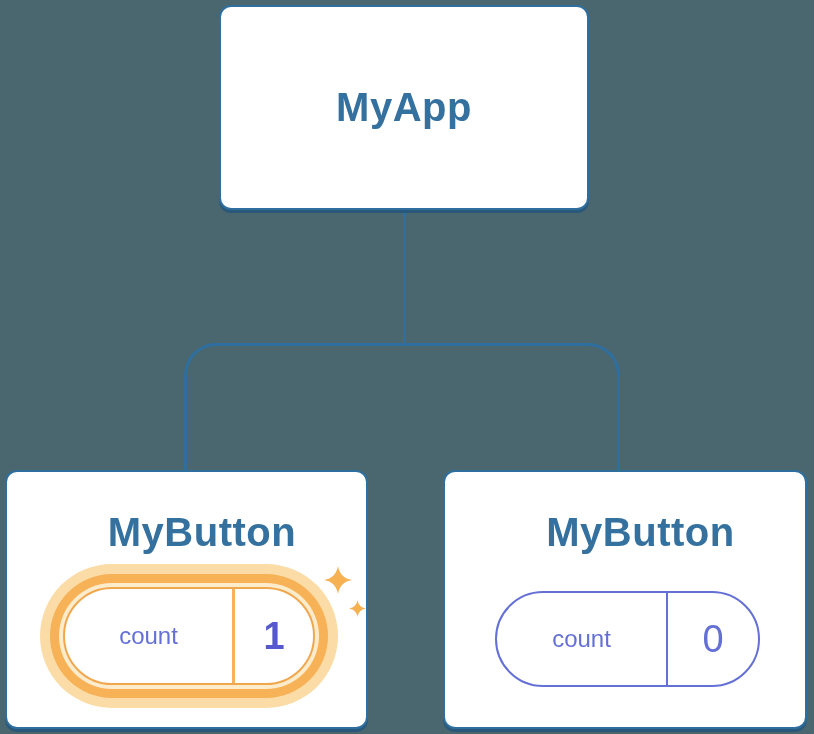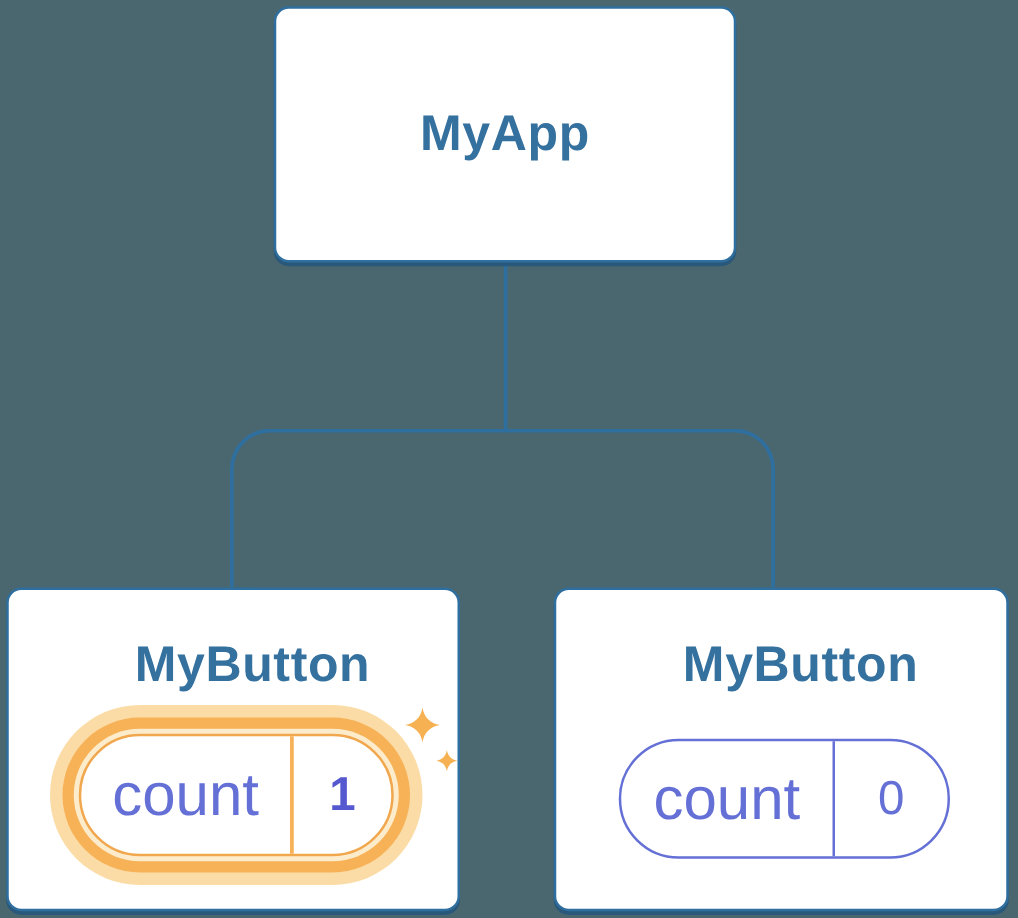--- a/index.html
+++ b/index.html
@@ -76,21 +76,21 @@
   .pill-highlight{
     left:56px;top:115px;width:252px;height:98px;
     border:2.5px solid var(--highlight-orange-deep);
     box-shadow:
       0 0 0 4px var(--highlight-gap),
       0 0 0 13px var(--highlight-orange),
       0 0 0 23px var(--highlight-glow);
   }
   .seg-key{
     flex:1;display:flex;align-items:center;justify-content:center;
-    color:var(--state-indigo);font-size:48px;
+    color:var(--state-indigo);font-size:24px;
   }
   .seg-val{
     display:flex;align-items:center;justify-content:center;
     color:var(--state-indigo);font-size:38px;
   }
   .pill-plain .seg-val{width:90px;border-left:2px solid var(--state-indigo);}
   .pill-highlight .seg-val{
     width:78px;border-left:3px solid var(--highlight-orange);
     color:var(--state-indigo-bold);font-weight:700;font-size:38px;
   }

